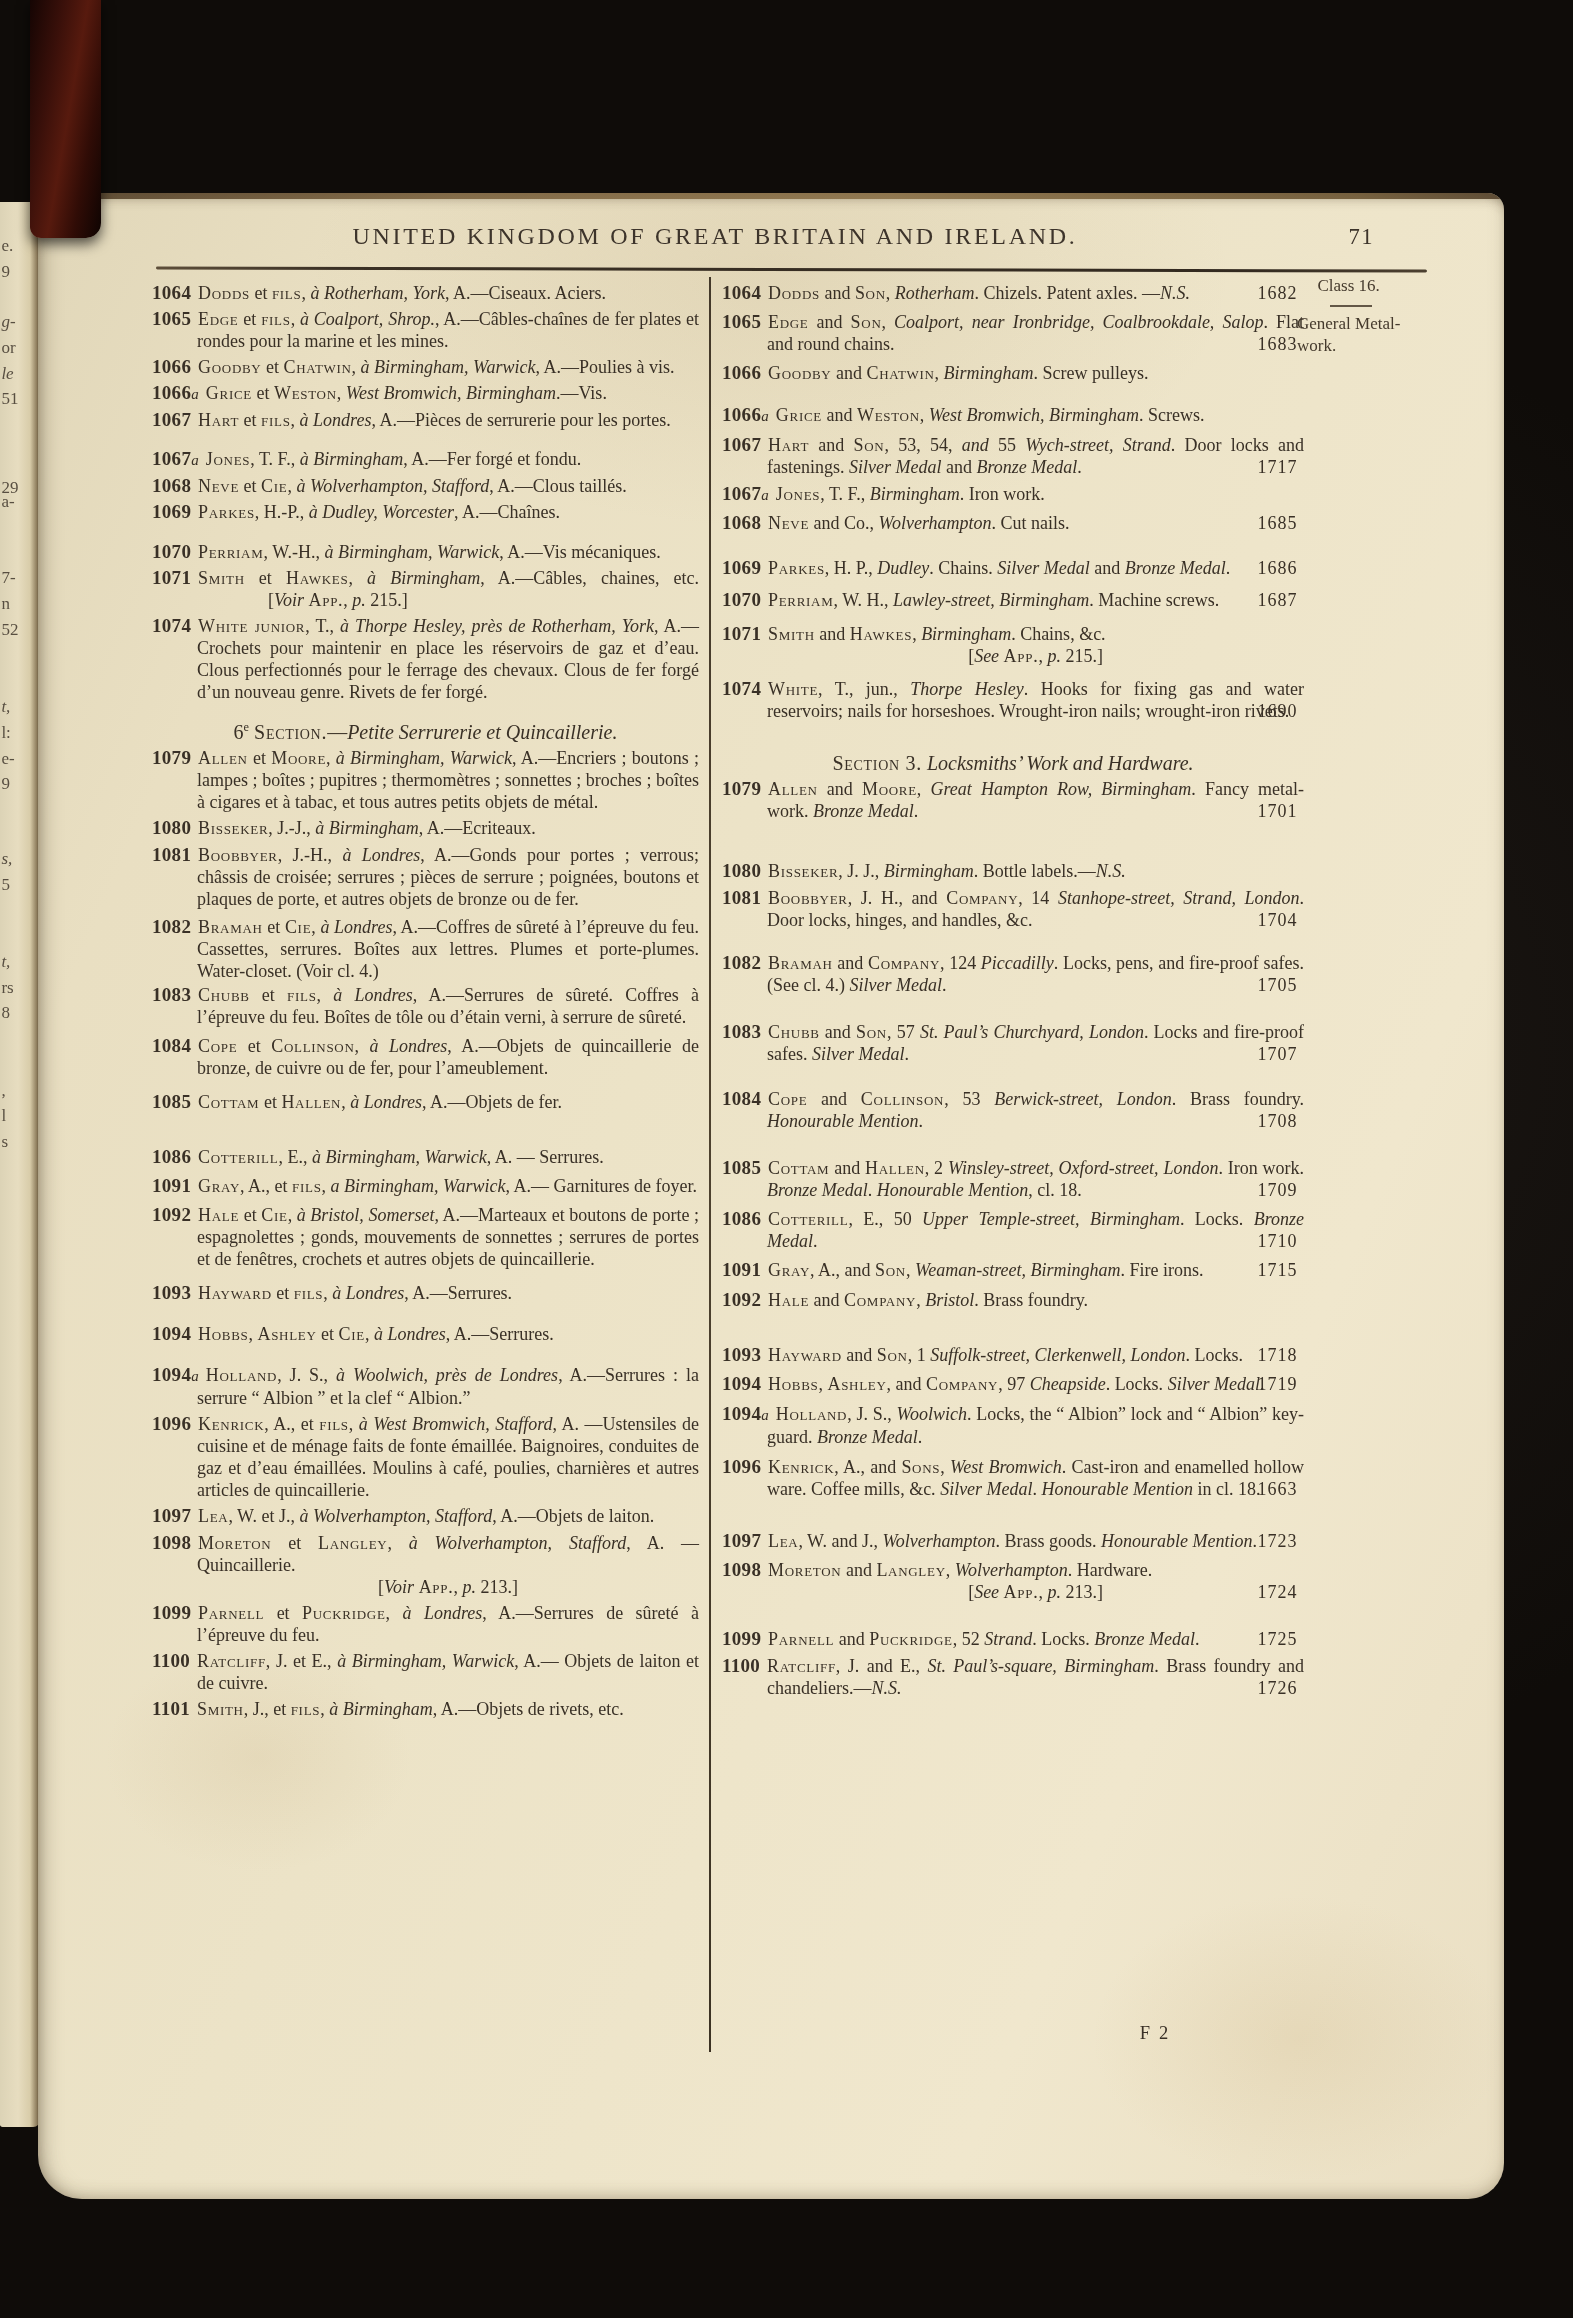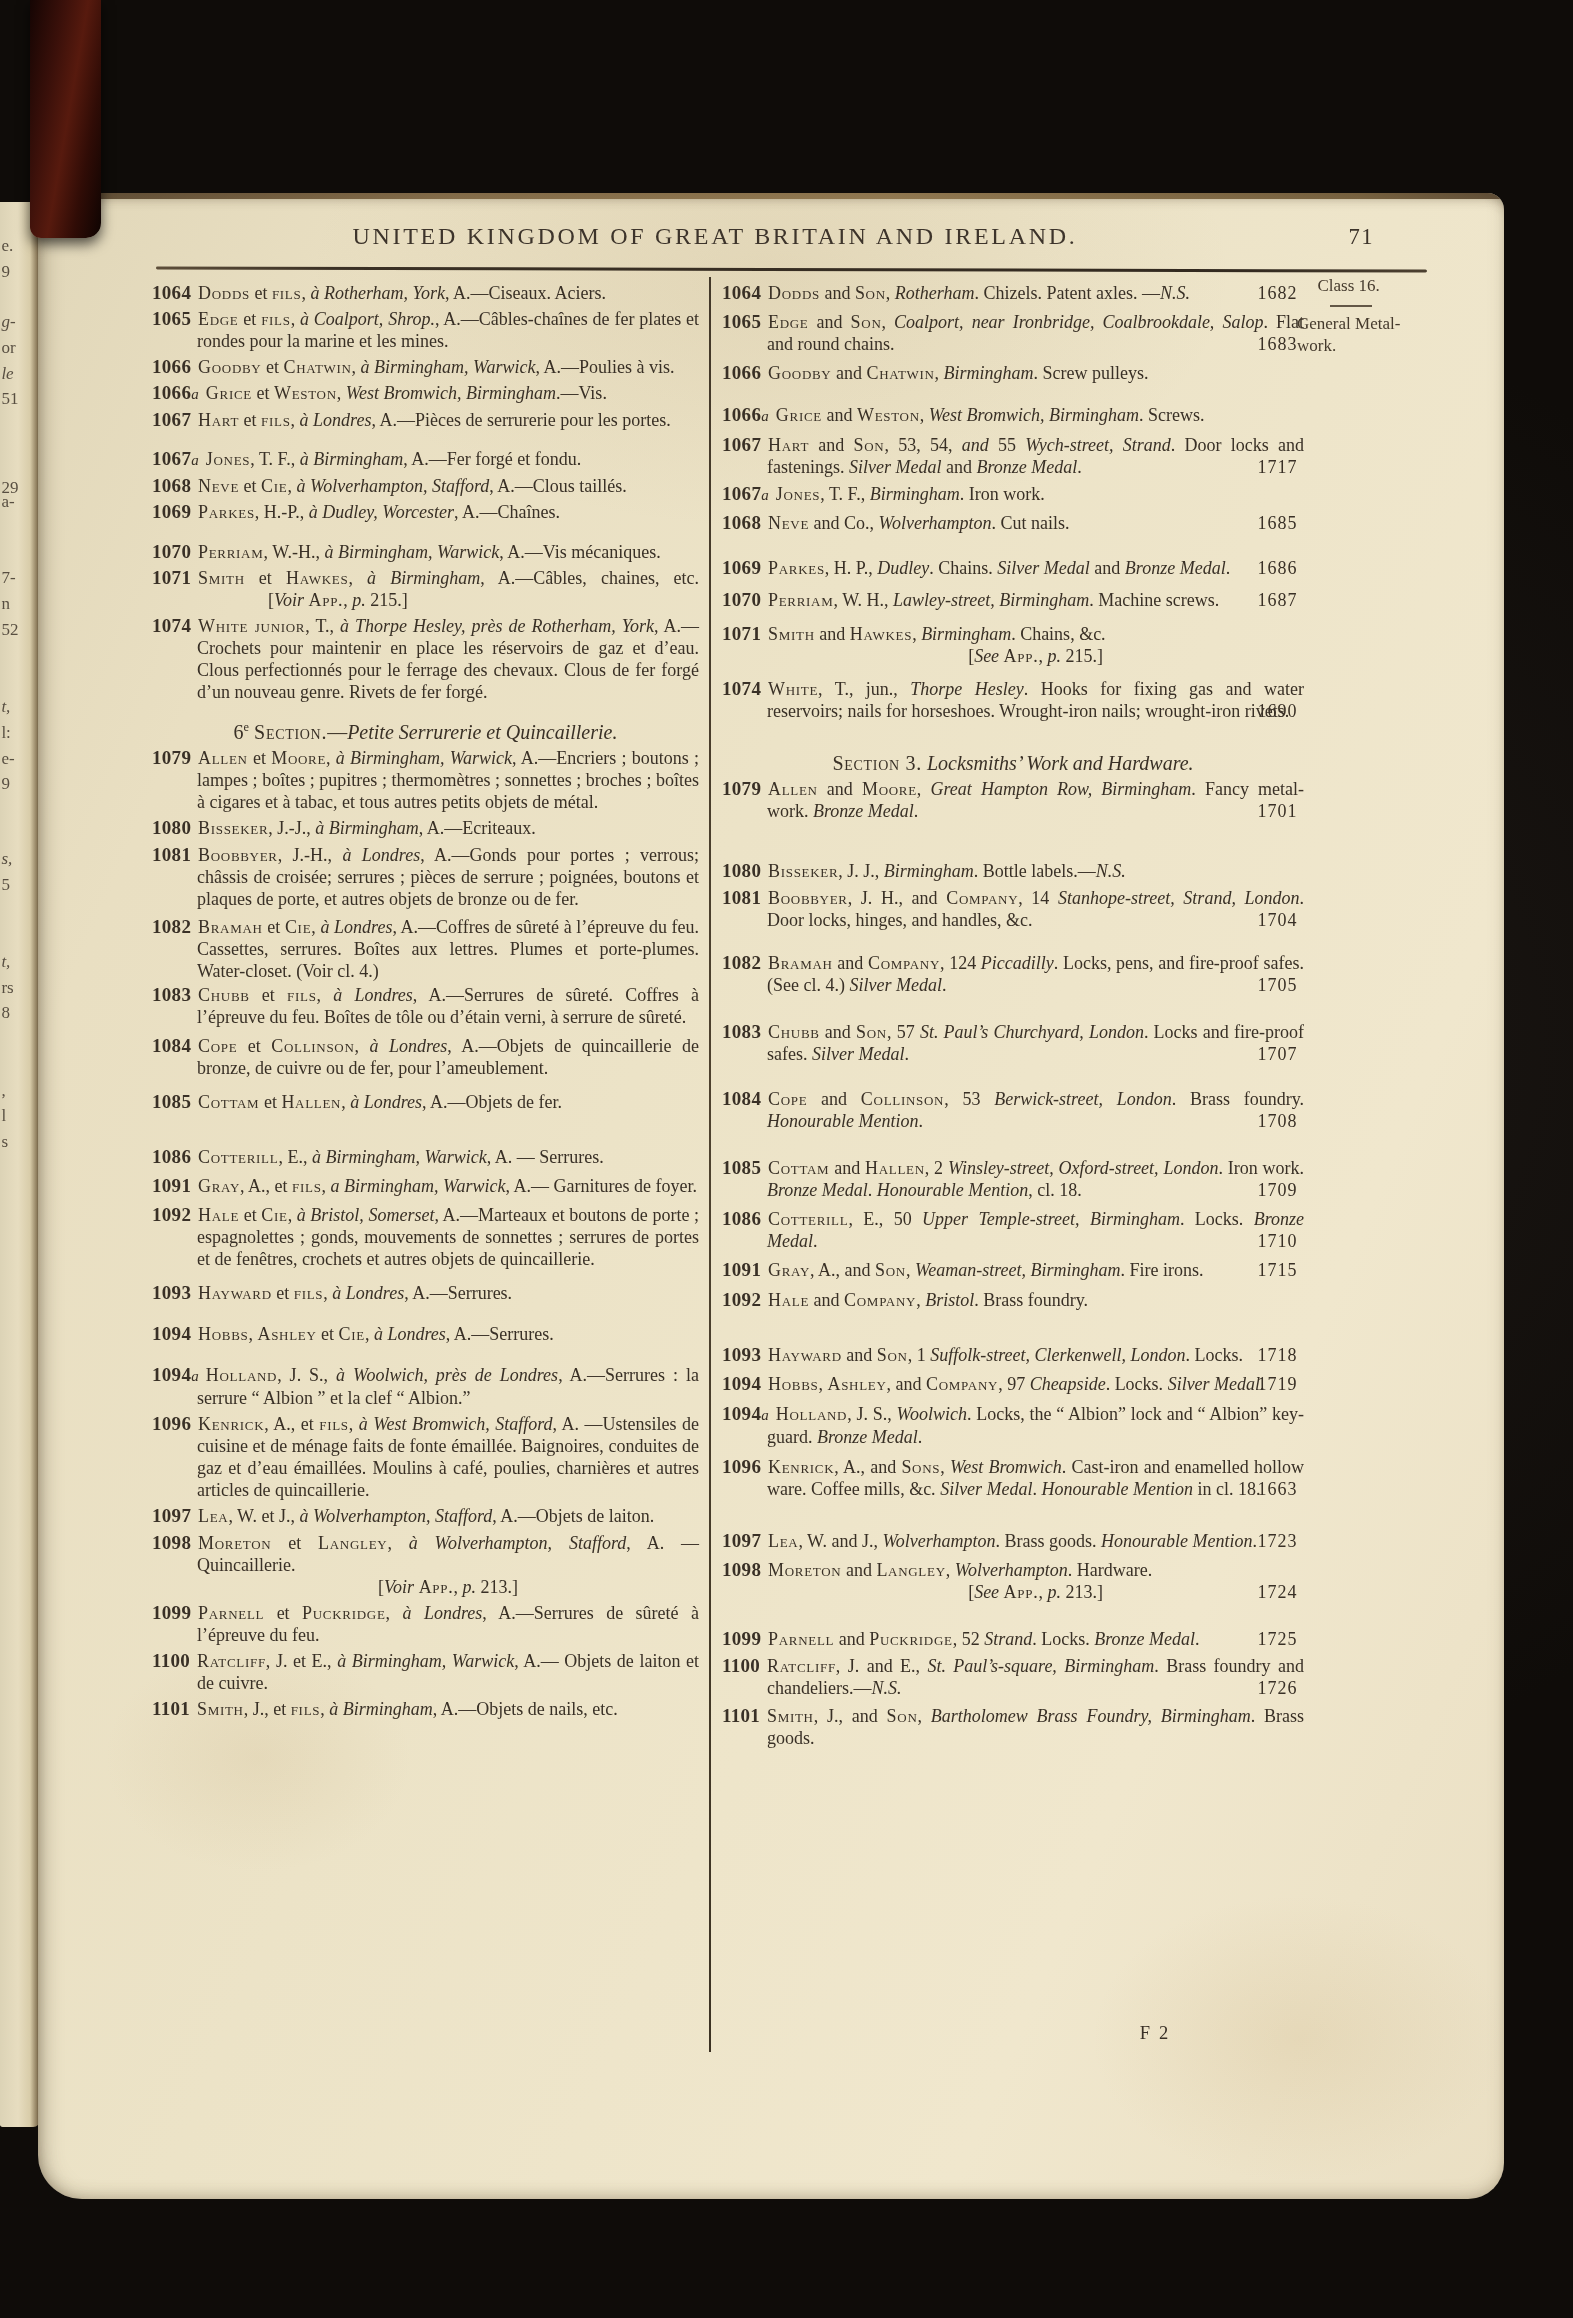--- a/index.html
+++ b/index.html
@@ -129,21 +129,21 @@
         <div class="entry" style="margin-top: 6.8px;"><span class="num">1091</span><span class="s-sc">Gray</span><span>, A., et </span><span class="s-sc">fils</span><span>, </span><span class="s-i">a Birmingham, Warwick</span><span>, A.— Garnitures de foyer.</span></div>
         <div class="entry" style="margin-top: 6.8px;"><span class="num">1092</span><span class="s-sc">Hale</span><span> et </span><span class="s-sc">Cie</span><span>, </span><span class="s-i">à Bristol, Somerset</span><span>, A.—Marteaux et boutons de porte ; espagnolettes ; gonds, mouvements de sonnettes ; serrures de portes et de fenêtres, crochets et autres objets de quincaillerie.</span></div>
         <div class="entry" style="margin-top: 12.3px;"><span class="num">1093</span><span class="s-sc">Hayward</span><span> et </span><span class="s-sc">fils</span><span>, </span><span class="s-i">à Londres</span><span>, A.—Serrures.</span></div>
         <div class="entry" style="margin-top: 19px;"><span class="num">1094</span><span class="s-sc">Hobbs</span><span>, </span><span class="s-sc">Ashley</span><span> et </span><span class="s-sc">Cie</span><span>, </span><span class="s-i">à Londres</span><span>, A.—Serrures.</span></div>
         <div class="entry" style="margin-top: 19px;"><span class="num">1094<span class="suf">a</span></span><span class="s-sc">Holland</span><span>, J. S., </span><span class="s-i">à Woolwich, près de Londres</span><span>, A.—Serrures : la serrure “ Albion ” et la clef “ Albion.”</span></div>
         <div class="entry"><span class="num">1096</span><span class="s-sc">Kenrick</span><span>, A., et </span><span class="s-sc">fils</span><span>, </span><span class="s-i">à West Bromwich, Stafford</span><span>, A. —Ustensiles de cuisine et de ménage faits de fonte émaillée.  Baignoires, conduites de gaz et d’eau émaillées.  Moulins à café, poulies, charnières et autres articles de quincaillerie.</span></div>
         <div class="entry"><span class="num">1097</span><span class="s-sc">Lea</span><span>, W. et J., </span><span class="s-i">à Wolverhampton, Stafford</span><span>, A.—Objets de laiton.</span></div>
         <div class="entry"><span class="num">1098</span><span class="s-sc">Moreton</span><span> et </span><span class="s-sc">Langley</span><span>, </span><span class="s-i">à Wolverhampton, Stafford</span><span>, A. —Quincaillerie.</span><div class="note"><span>[</span><span class="s-i">Voir</span><span> </span><span class="s-sc">App.</span><span>, </span><span class="s-i">p.</span><span> 213.]</span></div></div>
         <div class="entry"><span class="num">1099</span><span class="s-sc">Parnell</span><span> et </span><span class="s-sc">Puckridge</span><span>, </span><span class="s-i">à Londres</span><span>, A.—Serrures de sûreté à l’épreuve du feu.</span></div>
         <div class="entry"><span class="num">1100</span><span class="s-sc">Ratcliff</span><span>, J. et E., </span><span class="s-i">à Birmingham, Warwick</span><span>, A.— Objets de laiton et de cuivre.</span></div>
-        <div class="entry"><span class="num">1101</span><span class="s-sc">Smith</span><span>, J., et </span><span class="s-sc">fils</span><span>, </span><span class="s-i">à Birmingham</span><span>, A.—Objets de nails, etc.</span></div>
+        <div class="entry"><span class="num">1101</span><span class="s-sc">Smith</span><span>, J., et </span><span class="s-sc">fils</span><span>, </span><span class="s-i">à Birmingham</span><span>, A.—Objets de rivets, etc.</span></div>
       </div>
     <div class="col right" id="col-right">
         <div class="entry"><span class="num">1064</span><span class="s-sc">Dodds</span><span> and </span><span class="s-sc">Son</span><span>, </span><span class="s-i">Rotherham</span><span>.  Chizels.  Patent axles. —</span><span class="s-i">N.S.</span><span class="ref">1682</span></div>
         <div class="entry" style="margin-top: 6.8px;"><span class="num">1065</span><span class="s-sc">Edge</span><span> and </span><span class="s-sc">Son</span><span>, </span><span class="s-i">Coalport, near Ironbridge, Coalbrookdale, Salop</span><span>.  Flat and round chains.</span><span class="ref">1683</span></div>
         <div class="entry" style="margin-top: 6.8px;"><span class="num">1066</span><span class="s-sc">Goodby</span><span> and </span><span class="s-sc">Chatwin</span><span>, </span><span class="s-i">Birmingham</span><span>.  Screw pulleys.</span></div>
         <div class="entry" style="margin-top: 20.5px;"><span class="num">1066<span class="suf">a</span></span><span class="s-sc">Grice</span><span> and </span><span class="s-sc">Weston</span><span>, </span><span class="s-i">West Bromwich, Birmingham</span><span>.  Screws.</span></div>
         <div class="entry" style="margin-top: 6.8px;"><span class="num">1067</span><span class="s-sc">Hart</span><span> and </span><span class="s-sc">Son</span><span>, 53, 54, </span><span class="s-i">and</span><span> 55 </span><span class="s-i">Wych-street, Strand</span><span>.  Door locks and fastenings.  </span><span class="s-i">Silver Medal</span><span> and </span><span class="s-i">Bronze Medal</span><span>.</span><span class="ref">1717</span></div>
         <div class="entry" style="margin-top: 5.5px;"><span class="num">1067<span class="suf">a</span></span><span class="s-sc">Jones</span><span>, T. F., </span><span class="s-i">Birmingham</span><span>.  Iron work.</span></div>
         <div class="entry" style="margin-top: 5.5px;"><span class="num">1068</span><span class="s-sc">Neve</span><span> and Co., </span><span class="s-i">Wolverhampton</span><span>.  Cut nails.</span><span class="ref">1685</span></div>
         <div class="entry" style="margin-top: 23px;"><span class="num">1069</span><span class="s-sc">Parkes</span><span>, H. P., </span><span class="s-i">Dudley</span><span>.  Chains.  </span><span class="s-i">Silver Medal</span><span> and </span><span class="s-i">Bronze Medal</span><span>.</span><span class="ref">1686</span></div>
@@ -162,21 +162,20 @@
         <div class="entry" style="margin-top: 6.8px;"><span class="num">1091</span><span class="s-sc">Gray</span><span>, A., and </span><span class="s-sc">Son</span><span>, </span><span class="s-i">Weaman-street, Birmingham</span><span>. Fire irons.</span><span class="ref">1715</span></div>
         <div class="entry" style="margin-top: 8.2px;"><span class="num">1092</span><span class="s-sc">Hale</span><span> and </span><span class="s-sc">Company</span><span>, </span><span class="s-i">Bristol</span><span>.  Brass foundry.</span></div>
         <div class="entry" style="margin-top: 33px;"><span class="num">1093</span><span class="s-sc">Hayward</span><span> and </span><span class="s-sc">Son</span><span>, 1 </span><span class="s-i">Suffolk-street, Clerkenwell, London</span><span>.  Locks.</span><span class="ref">1718</span></div>
         <div class="entry" style="margin-top: 6.8px;"><span class="num">1094</span><span class="s-sc">Hobbs</span><span>, </span><span class="s-sc">Ashley</span><span>, and </span><span class="s-sc">Company</span><span>, 97 </span><span class="s-i">Cheapside</span><span>.  Locks. </span><span class="s-i">Silver Medal</span><span>.</span><span class="ref">1719</span></div>
         <div class="entry" style="margin-top: 8.2px;"><span class="num">1094<span class="suf">a</span></span><span class="s-sc">Holland</span><span>, J. S., </span><span class="s-i">Woolwich</span><span>.  Locks, the “ Albion” lock and “ Albion” key-guard.  </span><span class="s-i">Bronze Medal</span><span>.</span></div>
         <div class="entry" style="margin-top: 8.2px;"><span class="num">1096</span><span class="s-sc">Kenrick</span><span>, A., and </span><span class="s-sc">Sons</span><span>, </span><span class="s-i">West Bromwich</span><span>.  Cast-iron and enamelled hollow ware.  Coffee mills, &amp;c. </span><span class="s-i">Silver Medal</span><span>.  </span><span class="s-i">Honourable Mention</span><span> in cl. 18.</span><span class="ref">1663</span></div>
         <div class="entry" style="margin-top: 30px;"><span class="num">1097</span><span class="s-sc">Lea</span><span>, W. and J., </span><span class="s-i">Wolverhampton</span><span>.  Brass goods. </span><span class="s-i">Honourable Mention</span><span>.</span><span class="ref">1723</span></div>
         <div class="entry" style="margin-top: 6.8px;"><span class="num">1098</span><span class="s-sc">Moreton</span><span> and </span><span class="s-sc">Langley</span><span>, </span><span class="s-i">Wolverhampton</span><span>.  Hardware.</span><div class="note"><span>[</span><span class="s-i">See</span><span> </span><span class="s-sc">App.</span><span>, </span><span class="s-i">p.</span><span> 213.]</span></div><span class="ref">1724</span></div>
         <div class="entry" style="margin-top: 25px;"><span class="num">1099</span><span class="s-sc">Parnell</span><span> and </span><span class="s-sc">Puckridge</span><span>, 52 </span><span class="s-i">Strand</span><span>.  Locks.  </span><span class="s-i">Bronze Medal</span><span>.</span><span class="ref">1725</span></div>
         <div class="entry" style="margin-top: 5.5px;"><span class="num">1100</span><span class="s-sc">Ratcliff</span><span>, J. and E., </span><span class="s-i">St. Paul’s-square, Birmingham</span><span>. Brass foundry and chandeliers.—</span><span class="s-i">N.S.</span><span class="ref">1726</span></div>
-        <div class="entry" style="margin-top: 5.5px;"><span class="num">1101</span><span class="s-sc">Smith</span><span>, J., and </span><span class="s-sc">Son</span><span>, </span><span class="s-i">Bartholomew Brass Foundry, Birmingham</span><span>.  Brass goods.</span></div>
       </div>
 
     <div class="margin-note">
       <div class="class-line">Class 16.</div>
       <div class="dash"></div>
       <div class="cat">General Metal-work.</div>
     </div>
 
     <div class="signature">F 2</div>
   </div>

